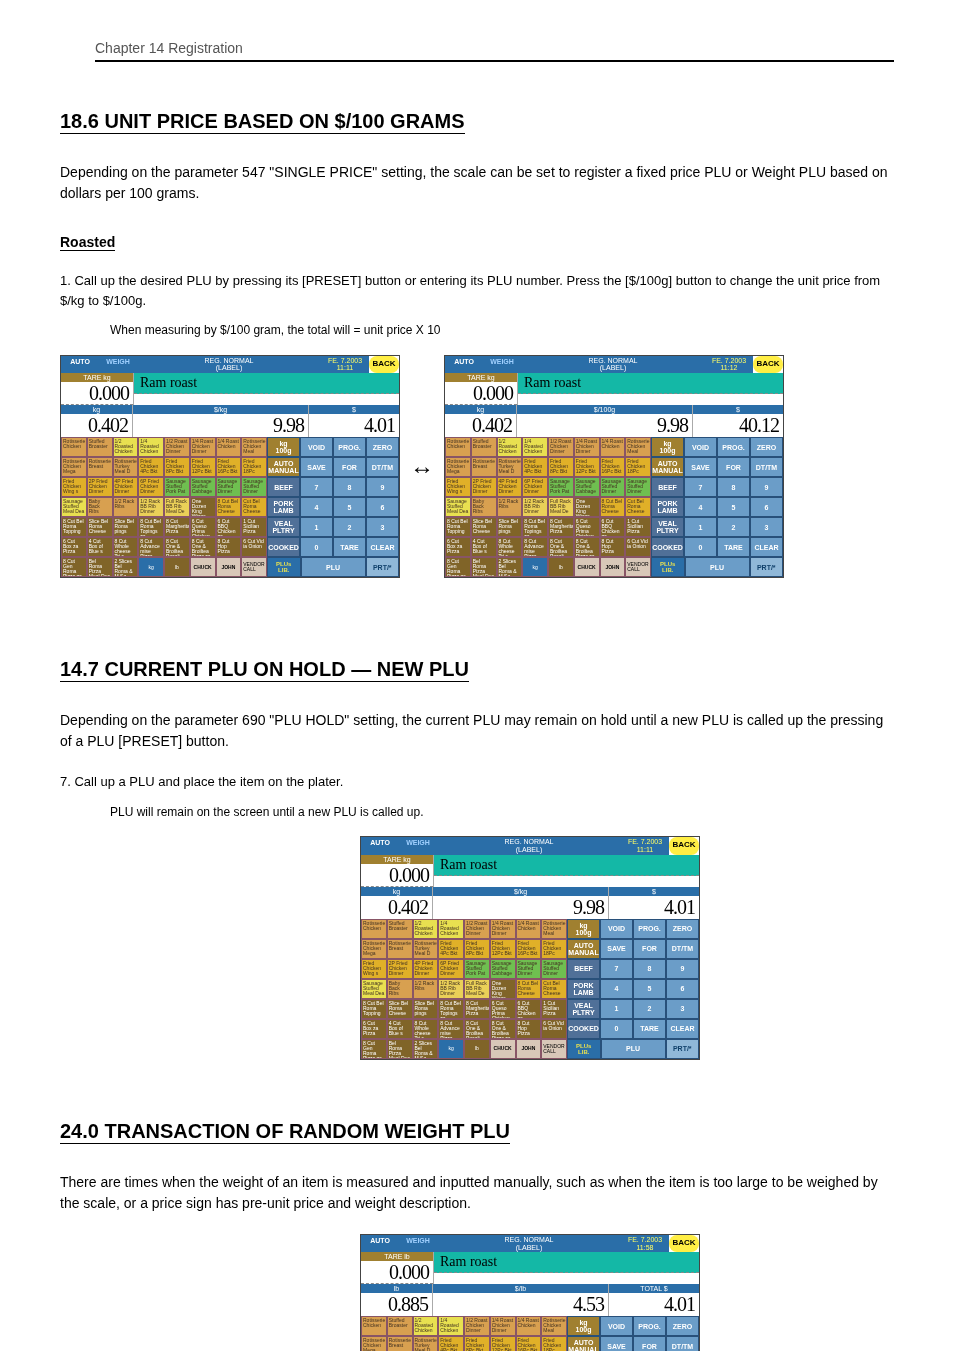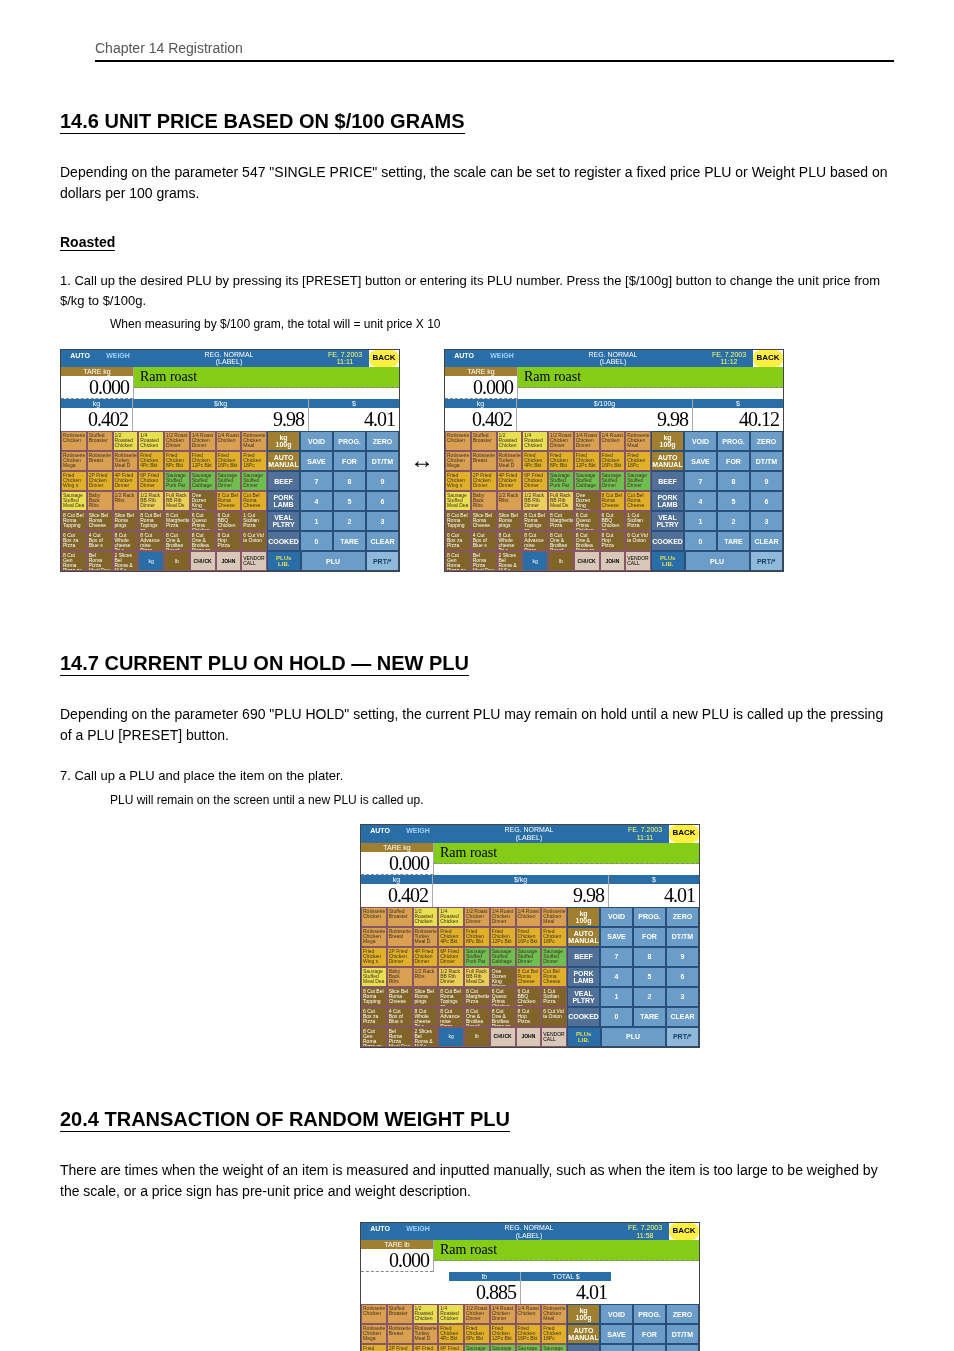--- a/index.html
+++ b/index.html
@@ -3,42 +3,42 @@
 <meta charset="utf-8">
 <style>
   * { box-sizing: border-box; margin: 0; padding: 0; }
   body { font-family: Arial, sans-serif; background: #fff; width: 954px; padding: 40px 60px; font-size: 13px; color: #000; }
   .page-head { border-bottom: 2px solid #000; margin-bottom: 8px; margin-left: 35px; }
   .chapter { color: #555; font-size: 14px; margin-bottom: 4px; }
   .section-title { font-weight: bold; font-size: 20px; margin: 40px 0 20px 0; display: inline-block; border-bottom: 1px solid #000; }
   .body-text { font-size: 14px; margin: 8px 0 20px 0; line-height: 1.5; }
   .example-label { font-weight: bold; font-size: 14px; margin: 10px 0; display: inline-block; border-bottom: 1px solid #000;}
   .step-text { font-size: 13px; margin: 10px 0 4px 0; line-height: 1.5; }
-  .step-detail { font-size: 12px; margin: 6px 0 16px 50px; line-height: 1.4; }
+  .step-detail { font-size: 12px; margin: 12px 0 16px 50px; line-height: 1.4; }
   .screens-row { display:flex; gap:10px; align-items:center; margin: 6px 0 40px 0;}
   .arrow { font-size: 24px; font-weight:bold; }
   .single-screen-row { display:flex; justify-content:flex-start; margin-left:300px; margin-bottom:20px;}
 
   
   .screen { width: 340px; border: 1px solid #444; background: #fff; font-size: 7px; }
   .topbar { display:flex; background:#fff; }
   .topbar .tab { flex:0 0 38px; text-align:center; padding:2px 0; font-weight:bold; font-size:7px;}
   .topbar .tab.auto { background:#2a6ea8; color:#fff;}
   .topbar .tab.weigh { background:#2a6ea8; color:#a0d0ff;}
   .topbar .mid { flex:1; background:#2a6ea8; color:#fff; text-align:center; padding:1px 0; font-size:7px; line-height:1.1;}
   .topbar .date { flex:0 0 48px; background:#2a6ea8; color:#ff6; text-align:center; font-size:7px; padding:1px 0; line-height:1.1;}
   .topbar .back { flex:0 0 30px; background:#ffee44; color:#000; text-align:center; font-weight:bold; padding:3px 0; font-size:8px;border-radius:8px;}
 
   .row-disp { display:flex; background:#fff;}
   .tare-col { width:72px; }
   .tare-head { background:#2a6ea8; color:#fff; text-align:center; font-size:7px; padding:1px 0;}
   .tare-head.tare { background:#a08030; color:#fff;}
   .big-num { background:#fff; color:#000; font-family: "Times New Roman", serif; font-size:20px; text-align:right; padding:0 4px; border-bottom:1px dashed #888; line-height:1.1; letter-spacing:-1px;}
   .name-col { flex:1; border-left:1px solid #aaa;}
-  .name-val { background:#84cc16; color:#000; font-family:"Times New Roman", serif; font-size:14px; padding:2px 6px; border-bottom:1px dashed #888;}
+  .name-val { background:#14b8a6; color:#000; font-family:"Times New Roman", serif; font-size:14px; padding:2px 6px; border-bottom:1px dashed #888;}
 
   .row-values { display:flex;justify-content:center; }
   .val-col { border-right:1px solid #aaa;}
   .val-col:last-child{border-right:none;}
   .val-col.kg{width:72px;}
   .val-col.unit{flex:1;}
   .val-col.total{width:90px;}
   .val-head{ background:#2a6ea8; color:#fff; text-align:center; font-size:7px; padding:1px 0;}
   .val-num{ background:#fff; color:#000; font-family:"Times New Roman", serif; font-size:20px; text-align:right; padding:0 4px; letter-spacing:-1px;}
 
@@ -64,21 +64,21 @@
 <body>
 
 
 
 
 <div class="page-head">
   <div class="chapter">Chapter 14  Registration</div>
 </div>
 
 
-<div class="section-title">14.6  UNIT PRICE BASED ON $/100 GRAMS</div>
+<div class="section-title">18.6  UNIT PRICE BASED ON $/100 GRAMS</div>
 <p class="body-text">Depending on the parameter 547 "SINGLE PRICE" setting, the scale can be set to register a fixed price PLU or Weight PLU based on dollars per 100 grams.</p>
 <div class="example-label">Roasted</div>
 <p class="step-text">1.  Call up the desired PLU by pressing its [PRESET] button or entering its PLU number.  Press the [$/100g] button to change the unit price from $/kg to $/100g.</p>
 <p class="step-detail">When measuring by $/100 gram, the total will = unit price X 10</p>
 
 <div class="screens-row">
 
   <div class="screen">
     <div class="topbar">
       <div class="tab auto">AUTO</div>
@@ -497,21 +497,21 @@
           <div class="side-btn plus-label">PLUs<br>LIB.</div>
           <div class="side-btn wide">PLU</div>
           <div class="side-btn prt">PRT/*</div>
         </div>
       </div>
     </div>
   </div>
   </div>
 
 
-<div class="section-title">20.4  TRANSACTION OF RANDOM WEIGHT PLU</div>
+<div class="section-title">24.0  TRANSACTION OF RANDOM WEIGHT PLU</div>
 <p class="body-text">There are times when the weight of an item is measured and inputted manually, such as when the item is too large to be weighed by the scale, or a price sign has pre-unit price and weight description.</p>
 
 <div class="single-screen-row">
   <div class="screen">
     <div class="topbar">
       <div class="tab auto">AUTO</div>
       <div class="tab weigh">WEIGH</div>
       <div class="mid">REG. NORMAL<br>(LABEL)</div>
       <div class="date">FE. 7.2003<br>11:58</div>
       <div class="back">BACK</div>
@@ -522,20 +522,24 @@
         <div class="big-num">0.000</div>
       </div>
       <div class="name-col">
         <div class="name-val">Ram roast</div>
       </div>
     </div>
     <div class="row-values">
       <div class="val-col kg">
         <div class="val-head">lb</div>
         <div class="val-num">0.885</div>
+      </div>
+      <div class="val-col unit">
+        <div class="val-head">$/lb</div>
+        <div class="val-num">4.53</div>
       </div>
       <div class="val-col total">
         <div class="val-head">TOTAL $</div>
         <div class="val-num">4.01</div>
       </div>
     </div>
     <div class="lower">
       <div style="flex:1; display:flex; flex-direction:column;">
         <div class="plu-grid">
             <div class="plu-cell ">Rotisserie Chicken</div>

